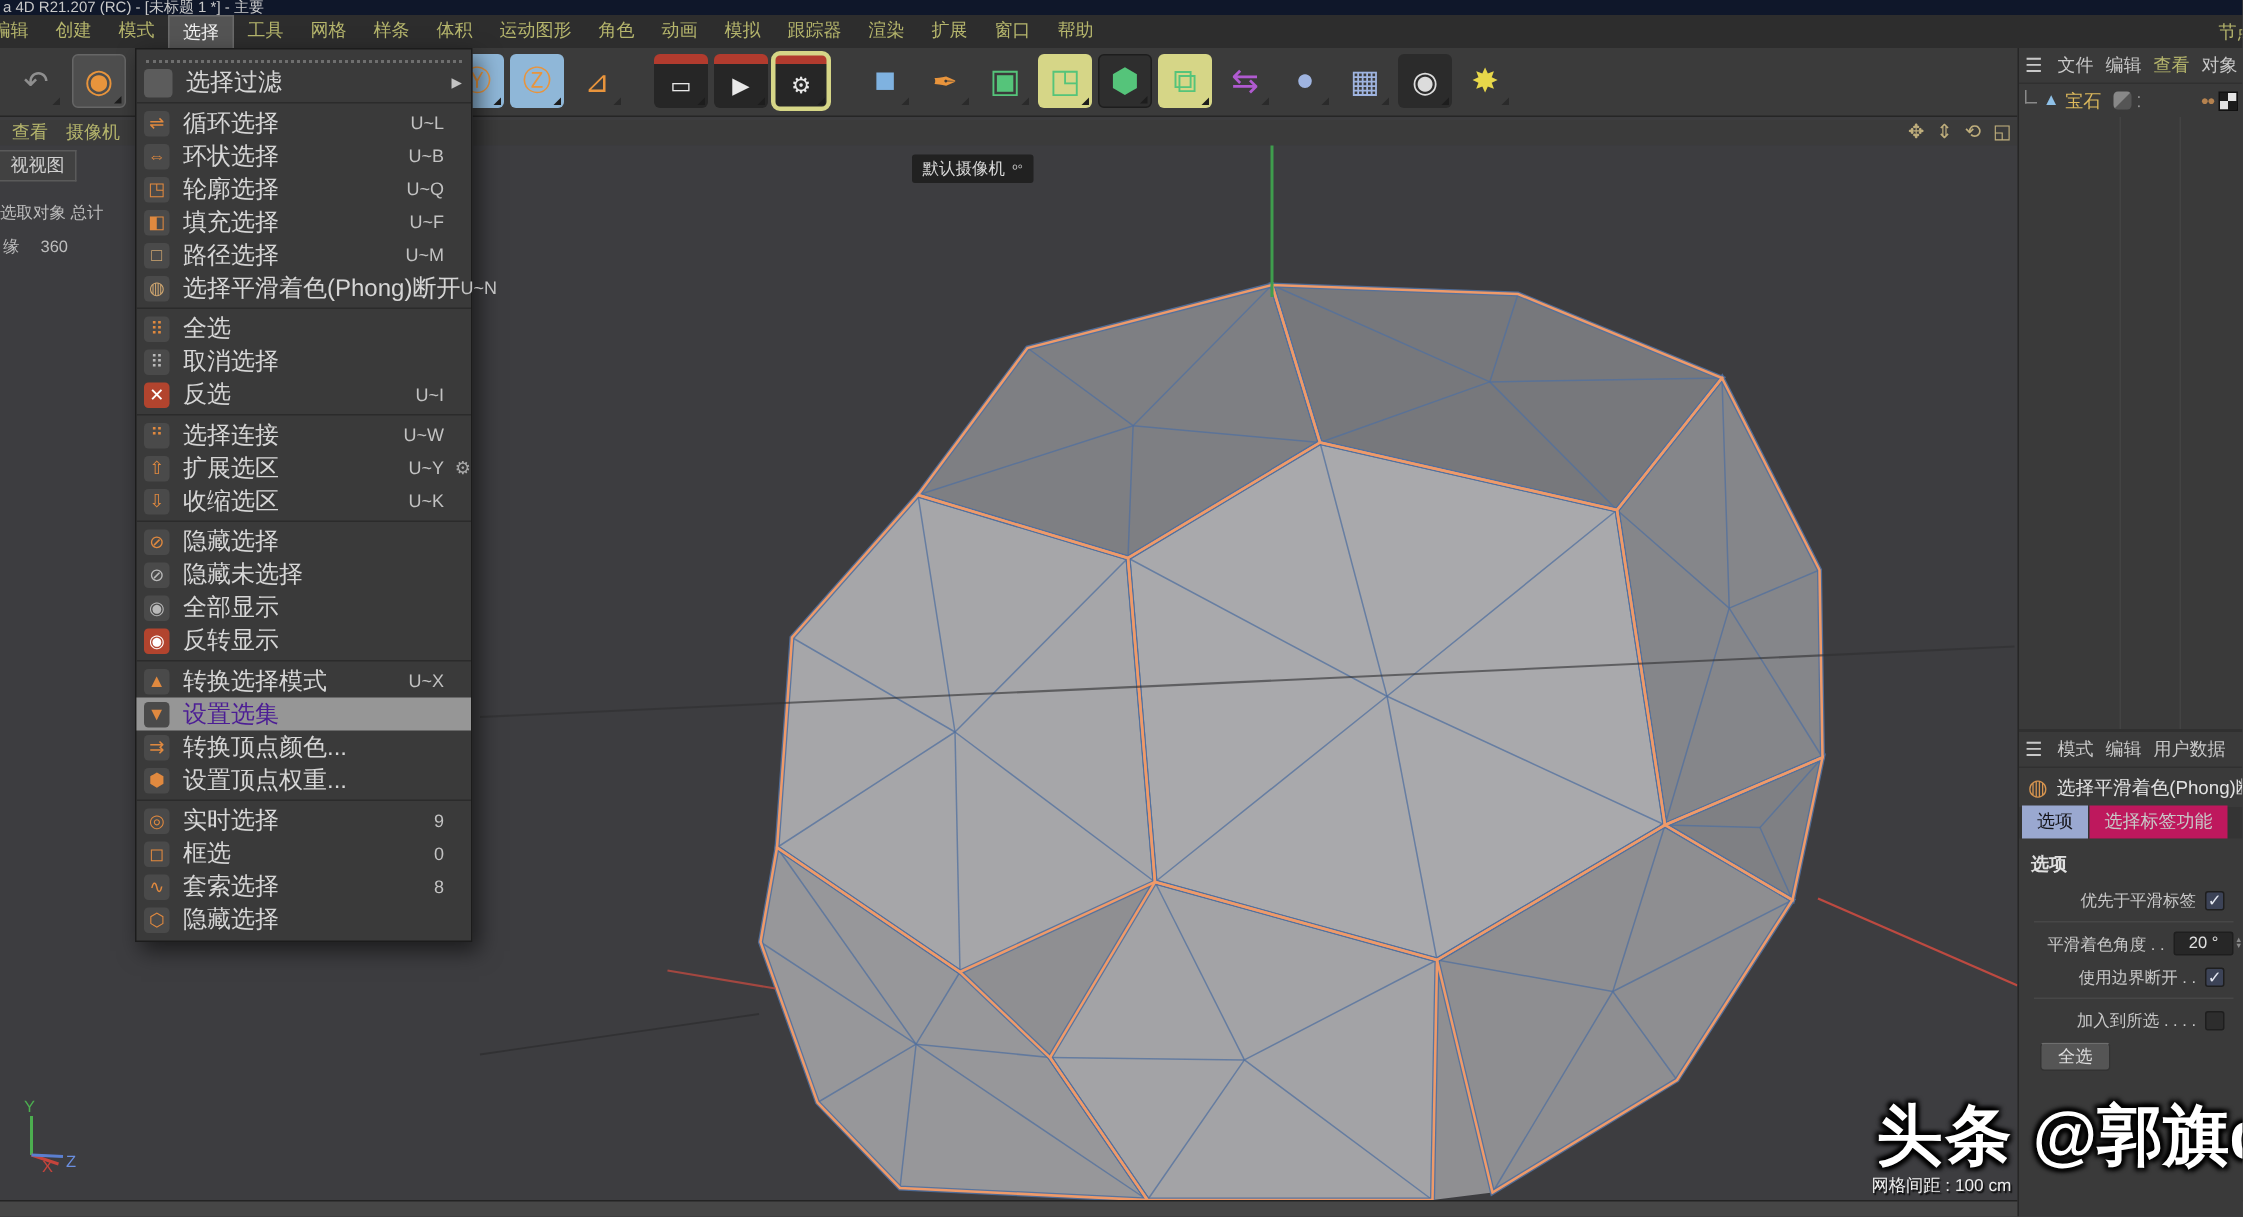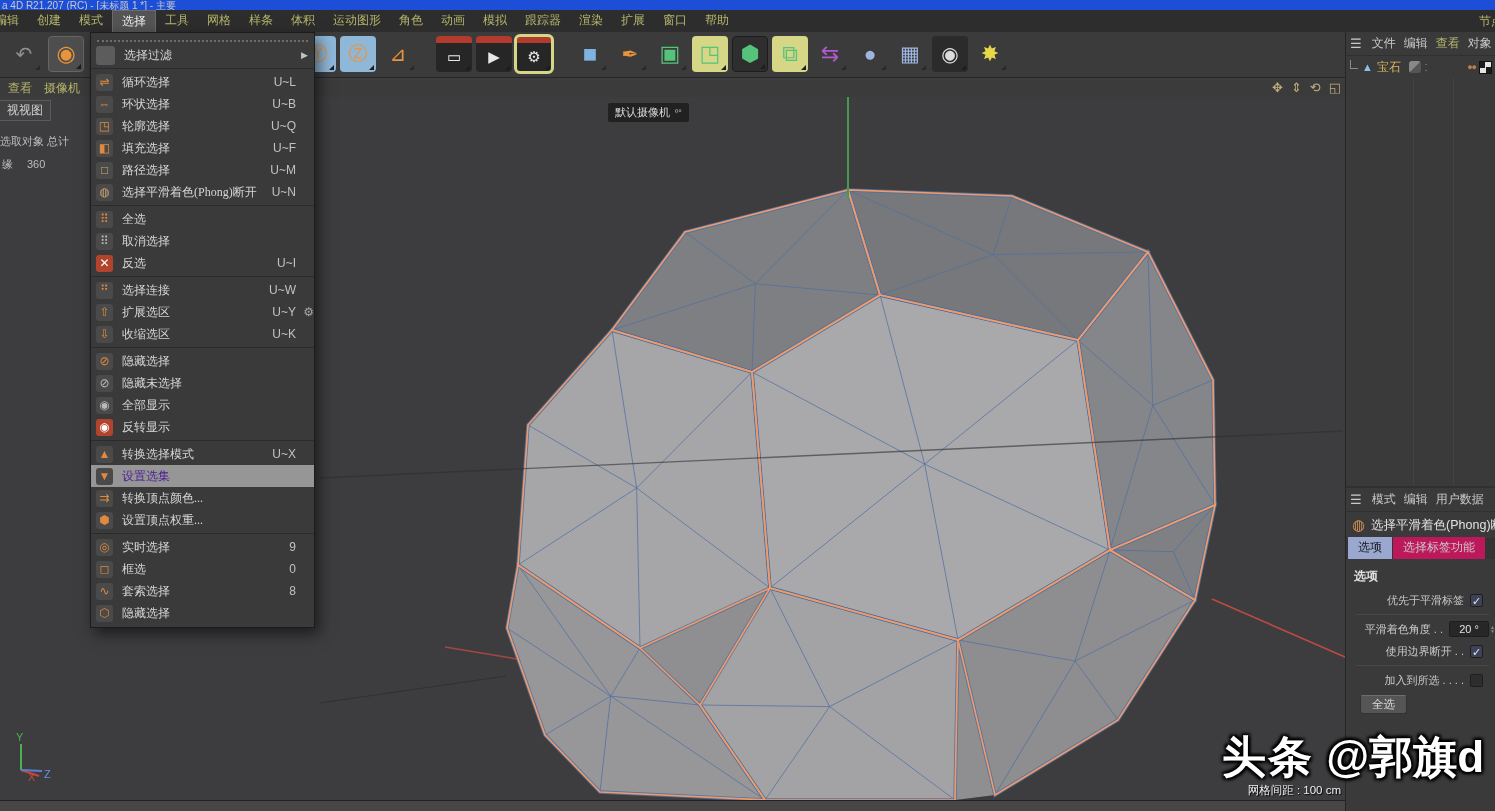--- a/index.html
+++ b/index.html
@@ -1,20 +1,20 @@
 <!DOCTYPE html>
 <html><head>
 <meta charset="utf-8">
 <style>
   * { box-sizing: border-box; margin: 0; padding: 0; }
   html,body { width:1495px; height:811px; overflow:hidden; background:#3d3d3f;
               font-family:"Liberation Sans", sans-serif; position:relative; color:#ccc; }
 
   
-  #titlebar { position:absolute; left:0; top:0; width:100%; height:10px; background:#1d4ed8;
+  #titlebar { position:absolute; left:0; top:0; width:100%; height:10px; background:#0f172a;
               color:#c9c9c9; font-size:10px; line-height:11px; padding-left:2px; overflow:hidden; }
   #menubar { position:absolute; left:0; top:10px; width:100%; height:22px; background:#2d2d2d;
              display:flex; align-items:center; overflow:hidden; }
   #menubar .mlist { display:flex; margin-left:-14px; }
   .menu-item { color:#b5b56c; font-size:12px; padding:2px 9px; white-space:nowrap; }
   .menu-item.active { background:#545454; color:#f0f0f0; border:1px solid #6a6a6a; border-bottom-color:#2a2a2a; }
   #menubar-right { margin-left:auto; margin-right:-8px; color:#b5b56c; font-size:12px; white-space:nowrap; }
 
   #toolbar { position:absolute; left:0; top:32px; width:1345px; height:46px; background:#3b3b3b;
              border-bottom:1px solid #262626; z-index:4; }
@@ -68,39 +68,39 @@
   
   #grid-label { position:absolute; right:154px; top:783px; z-index:6; color:#efefef; font-size:11.5px;
                 text-shadow:1px 1px 1px #000; }
   #footer { position:absolute; left:0; top:800px; width:100%; height:11px; background:#464646;
             border-top:1px solid #232323; z-index:5; }
 
   
   #watermark { position:absolute; left:1222px; top:728px; z-index:50; white-space:nowrap; color:#fff;
                text-shadow:2px 2px 3px #000,-2px 2px 3px #000,2px -2px 3px #000,-2px -2px 3px #000;
                font-size:44px; }
-  #watermark .brand { font-weight:900; letter-spacing:2px; }
+  #watermark .brand { font-weight:900; letter-spacing:2px;margin-left:29px; }
   #watermark .handle { font-weight:700; }
 
   
   #dropdown { position:absolute; left:90px; top:32px; width:225px; z-index:30; background:#3a3a3a;
               border:1px solid #1c1c1c; box-shadow:4px 6px 14px rgba(0,0,0,.55); padding-bottom:3px; }
   #tearoff { height:7px; margin:2px 6px 2px 6px; border-bottom:2px dotted #6e6e6e; }
   .dd-item { height:22px; display:flex; align-items:center; padding:0 6px 0 5px; position:relative; }
   .dd-item.highlighted { background:#969696; }
   .dd-item.highlighted .dd-label { color:#4c1d95; }
   .dd-item.sep { height:5px; padding:0; align-items:center; }
   .dd-item.sep::before { content:""; display:block; width:100%; height:1px; background:#2b2b2b; }
   .dd-ic { width:17px; height:17px; border-radius:3px; background:#4a4a4a; color:#e0893f;
            font-size:12px; line-height:17px; text-align:center; margin-right:9px; flex:0 0 17px; overflow:hidden;}
   .dd-ic.blank { background:#5c5c5c; width:19px; height:19px; flex-basis:19px; }
   .dd-ic.gray { color:#b9b9b9; }
   .dd-ic.tan { color:#cfa670; }
   .dd-ic.red { background:#b2442e; color:#fff; }
-  .dd-label { font-size:12px; color:#d6d6d6; white-space:nowrap;font-family:Liberation Serif, serif; }
+  .dd-label { font-size:16px; color:#d6d6d6; white-space:nowrap; }
   .dd-short { margin-left:auto; font-size:12px; color:#c2c2c2; padding-right:12px; }
   .dd-arrow { position:absolute; right:6px; font-size:9px; color:#c2c2c2; }
   .dd-gear { position:absolute; right:0px; font-size:12px; color:#a8a8a8; }
 
   
   #rightpanel { position:absolute; left:1345px; top:32px; width:150px; height:779px; background:#3a3a3a;
                 border-left:1px solid #262626; z-index:20; overflow:hidden; }
   .rp-menu { display:flex; align-items:center; height:24px; padding:0 4px; gap:2px; white-space:nowrap;
              overflow:hidden; border-bottom:1px solid #303030; }
   .rp-menu .burger { color:#c9c9c9; font-size:13px; margin-right:4px; }

